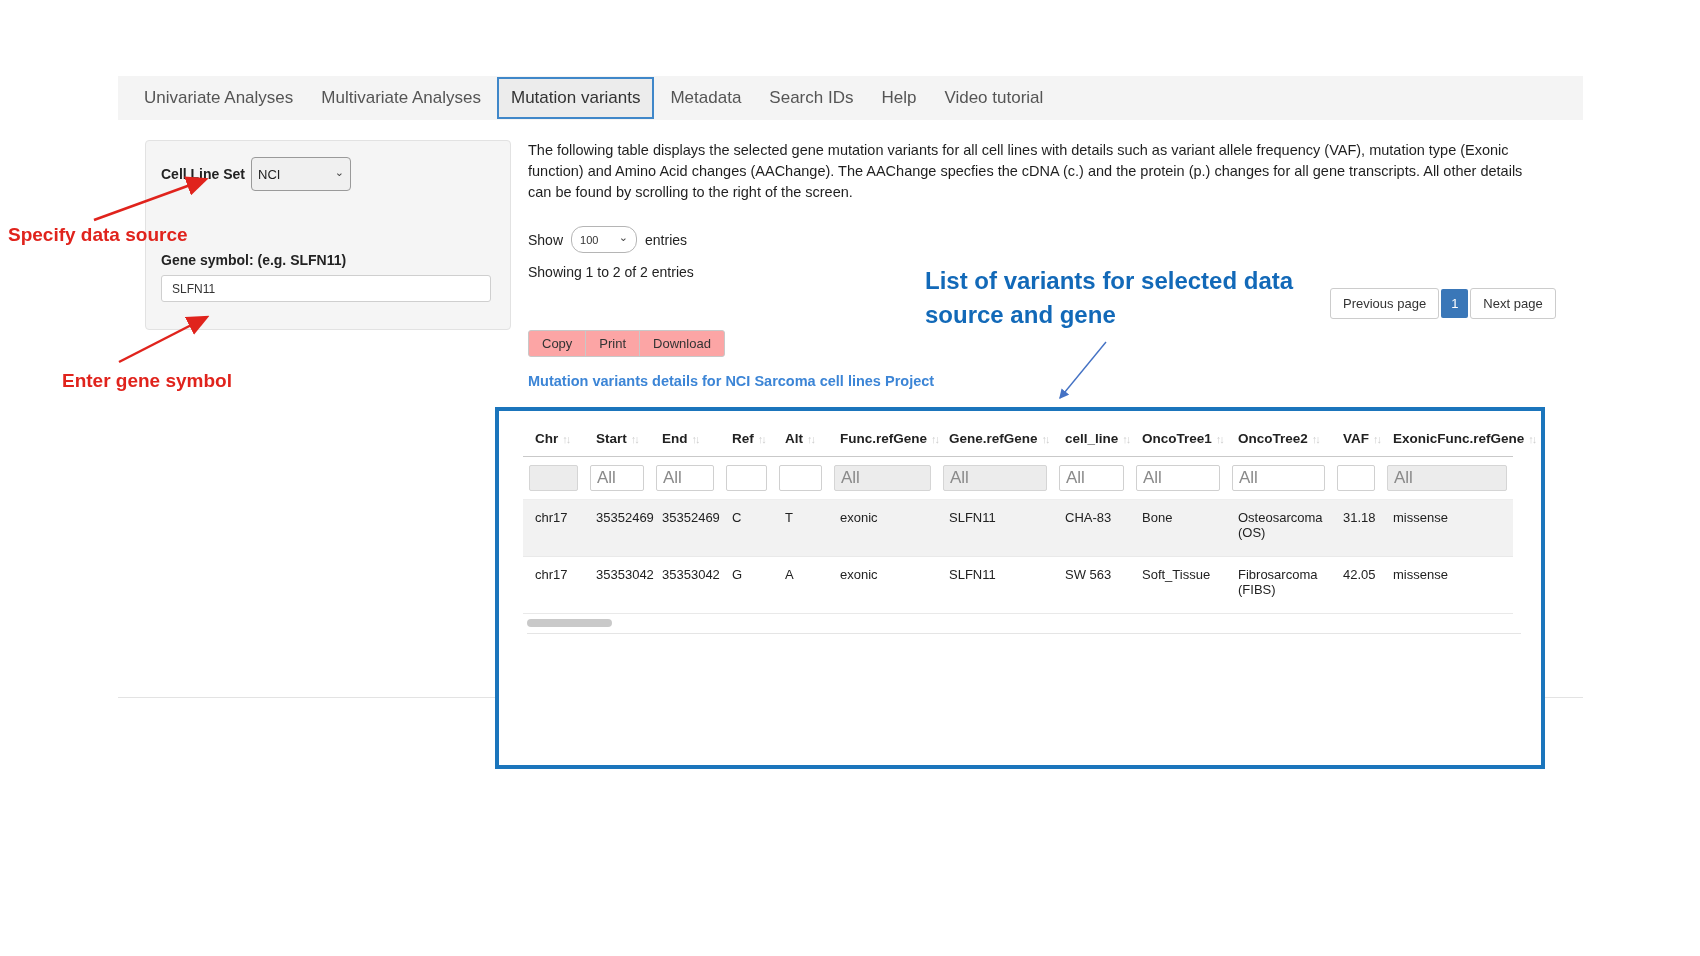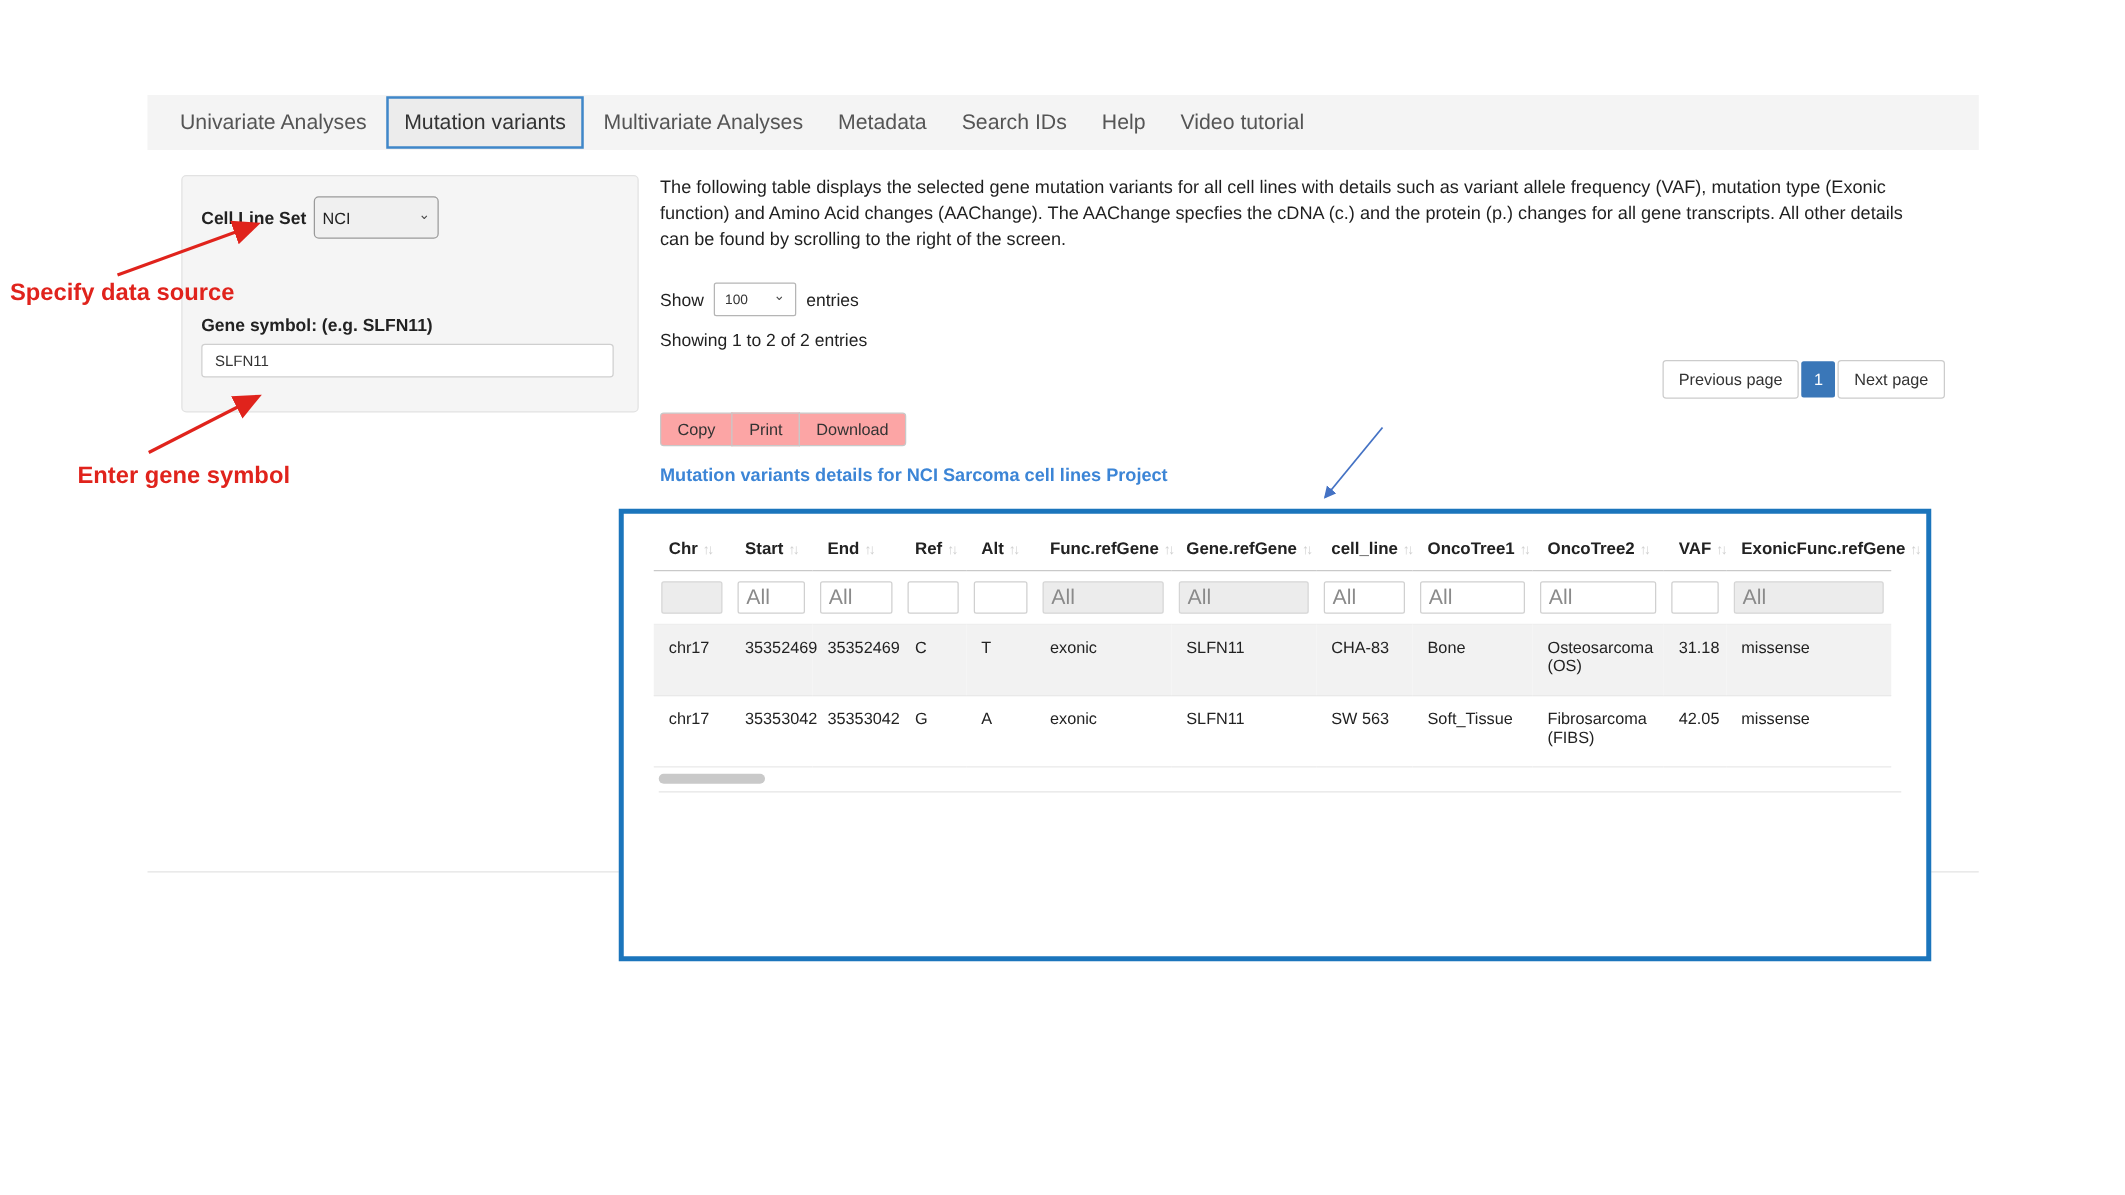--- a/index.html
+++ b/index.html
@@ -32,21 +32,21 @@
   .ann-red { position:absolute; font-size:19px; font-weight:bold; white-space:nowrap; }
   .ann-specify { left:8px; top:224px; }
   .ann-enter { left:30px; top:370px; }
   .arrow-svg { position:absolute; overflow:visible; }
 
   
   .description { position:absolute; left:528px; top:140px; width:998px;
     font-size:14.5px; line-height:21px; color:#1f1f1f; }
   .show-row { position:absolute; left:528px; top:226px; display:flex; align-items:center; font-size:14px; color:#222; }
   .len-select { display:flex; align-items:center; justify-content:space-between;
-    width:66px; height:27px; border:1px solid #b5b5b5; border-radius:2px; background:#fff;
+    width:66px; height:27px; border:1px solid #b5b5b5; border-radius:12px; background:#fff;
     margin:0 8px; padding:0 8px; font-size:11px; color:#333; cursor:pointer; }
   .len-select .chev { font-size:11px; color:#444; line-height:1; margin-top:-4px; }
   .showing-text { position:absolute; left:528px; top:264px; font-size:14px; color:#222; }
   .export-group { position:absolute; left:528px; top:330px; display:flex; }
   .export-btn { font-size:13px; color:#333; background:#fca5a5; border:1px solid #c8c8c8;
     padding:5px 13px; margin-right:-1px; cursor:pointer; font-family:"Liberation Sans",sans-serif; }
   .export-btn:first-child { border-radius:3px 0 0 3px; }
   .export-btn:last-child { border-radius:0 3px 3px 0; }
   .table-caption { position:absolute; left:528px; top:373px; font-size:14.5px; font-weight:bold;
     color:#3c85d6; cursor:pointer; }
@@ -90,22 +90,22 @@
     border-top:1px solid #e3e3e3; z-index:1; }
 </style>
 </head>
 <body>
 
 <div class="page">
 
   <nav class="topnav">
     <div class="tabs">
         <div class="tab">Univariate Analyses</div>
+        <div class="tab">Multivariate Analyses</div>
         <div class="tab active">Mutation variants</div>
-        <div class="tab">Multivariate Analyses</div>
         <div class="tab">Metadata</div>
         <div class="tab">Search IDs</div>
         <div class="tab">Help</div>
         <div class="tab">Video tutorial</div>
       </div>
   </nav>
 
   <div class="query-panel">
     <div class="cls-row">
       <span class="cls-label">Cell Line Set</span>
@@ -152,20 +152,21 @@
   <div class="showing-text">Showing 1 to 2 of 2 entries</div>
 
   <div class="export-group">
       <button class="export-btn">Copy</button>
       <button class="export-btn">Print</button>
       <button class="export-btn">Download</button>
     </div>
 
   <div class="table-caption">Mutation variants details for NCI Sarcoma cell lines Project</div>
 
+  <div class="ann-blue" style="color: rgb(18, 105, 184);">List of variants for selected data source and gene</div>
   <svg class="arrow-svg" style="left:1048px; top:336px; width:70px; height:70px;">
     <defs>
         <marker id="ah-blue" markerWidth="8" markerHeight="8" refX="6" refY="3.5" orient="auto">
       <path d="M0,0 L7,3.5 L0,7 z" fill="#4472c4"></path>
         </marker>
       </defs>
     <line x1="58" y1="6" x2="12" y2="62" stroke="#4472c4" stroke-width="1.4" marker-end="url(#ah-blue)"></line>
   </svg>
 
   <div class="pagination">

